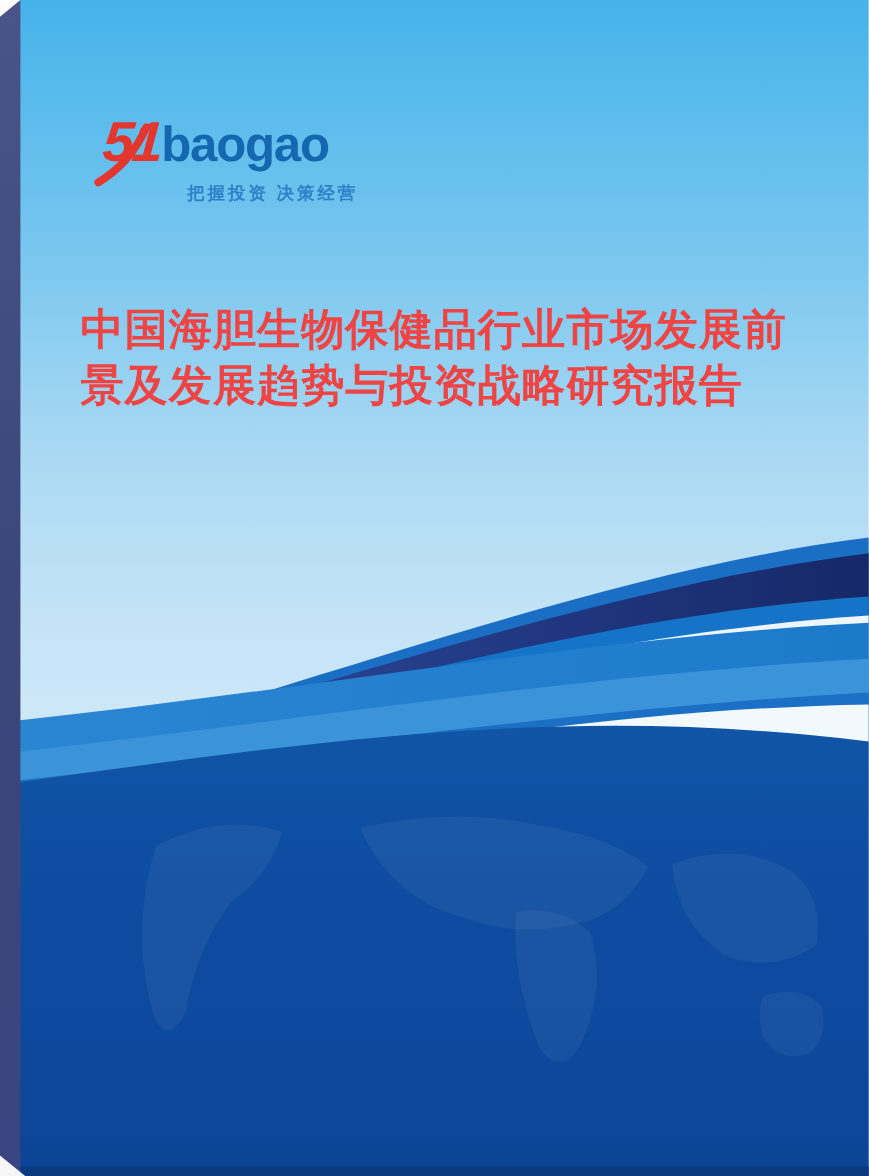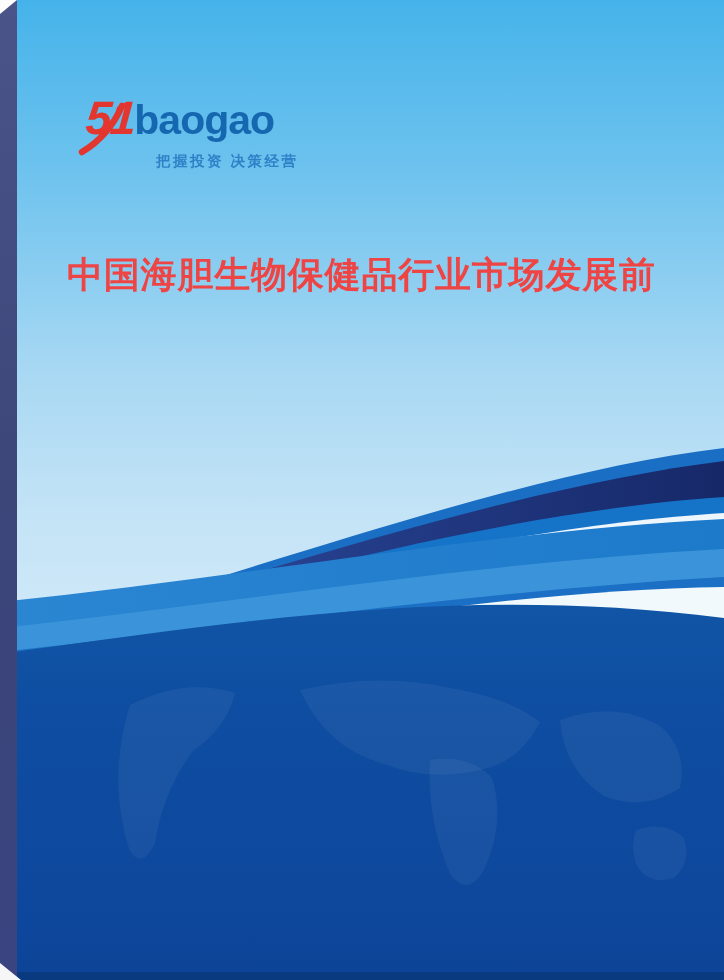--- a/index.html
+++ b/index.html
@@ -120,15 +120,16 @@
       <path d="M 44 4 C 36 22 24 38 4 50" fill="none" stroke="#e2362e" stroke-width="6.5" stroke-linecap="round"></path>
     </svg>
     <span class="logo-51">51</span>
     <span class="logo-word">baogao</span>
   </div>
 
   <div class="tagline">把握投资 决策经营</div>
 
   <div class="title">
     <div class="line">中国海胆生物保健品行业市场发展前</div>
+    <div class="line">景及发展趋势与投资战略研究报告</div>
   </div>
 
 </div>
 
 </body></html>

